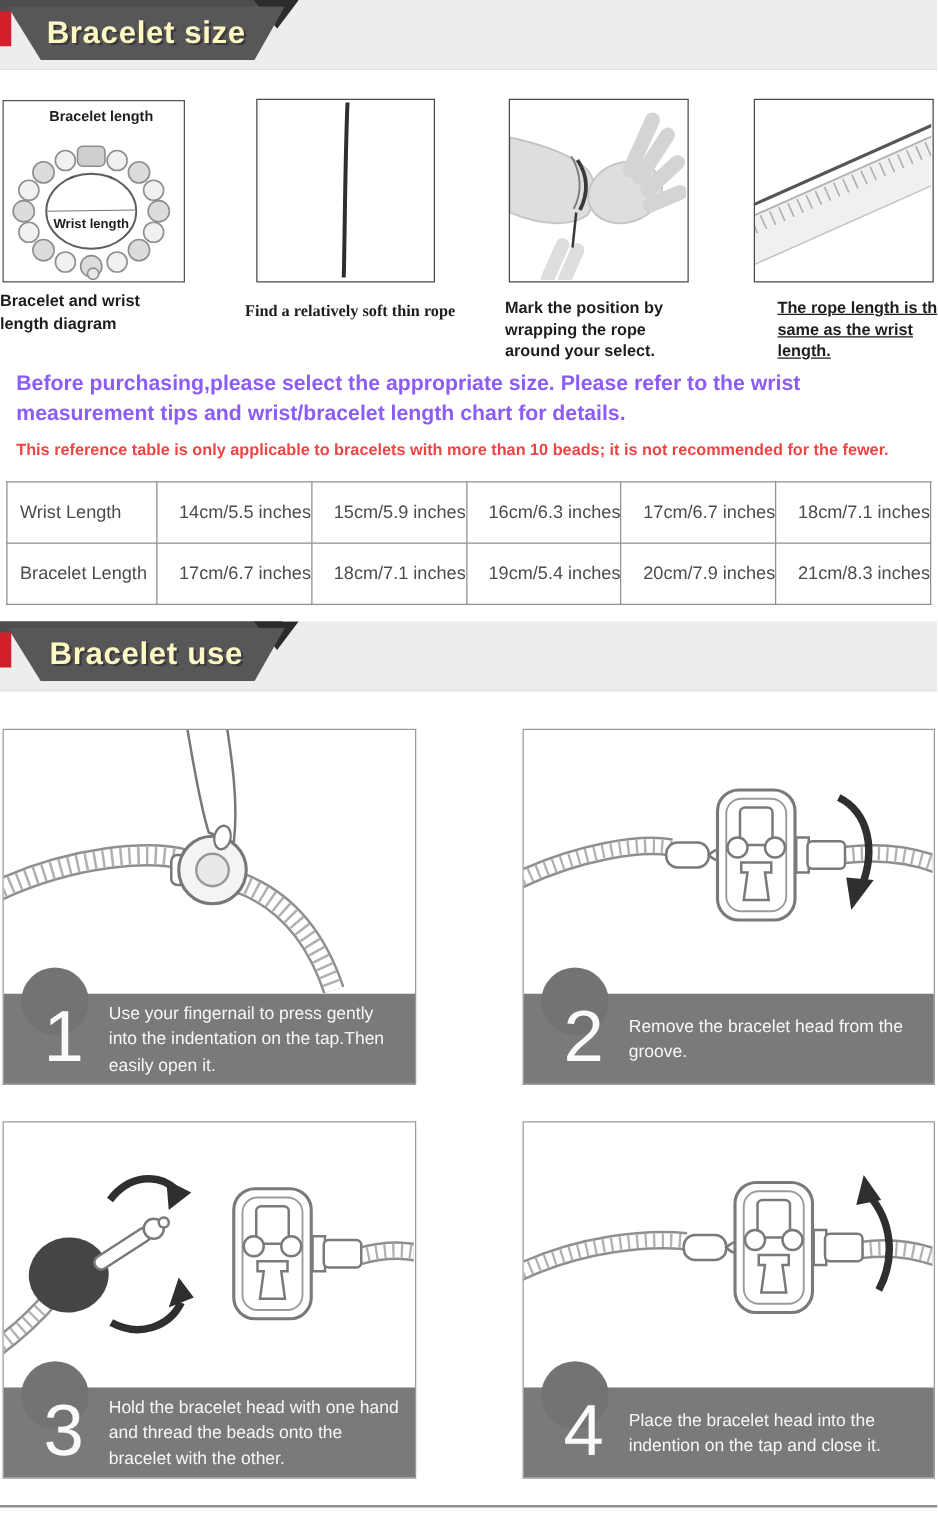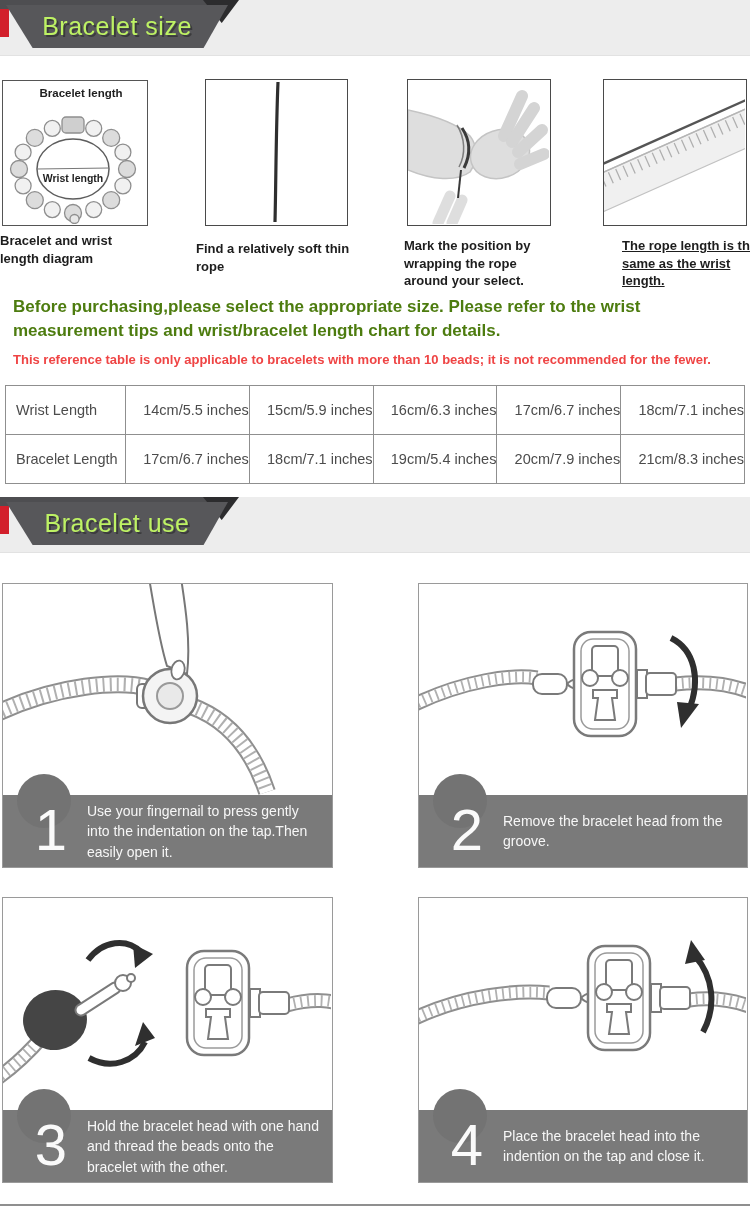--- a/index.html
+++ b/index.html
@@ -9,30 +9,30 @@
 
   
   .band { position:absolute; left:0; width:750px; height:56px; background:#ededed; border-bottom:1px solid #e2e2e2; }
   .ribbon { position:absolute; left:0; width:250px; height:52px; }
   .ribbon .red-strip { position:absolute; left:0; top:1px; width:9px; height:36px; background:#d21f2b; }
   .ribbon .top-bar { position:absolute; left:0; top:0; width:226px; height:9px; background:#4e4e51; }
   .ribbon .fold { position:absolute; left:203px; top:0; width:36px; height:23px; background:#2c2c2e; clip-path:polygon(0 0,100% 0,52% 100%); }
   .ribbon .body { position:absolute; left:6px; top:5px; width:222px; height:43px; background:#57575a;
                   clip-path:polygon(0 0,100% 0,89% 100%,12% 100%);
                   display:flex; align-items:center; justify-content:center; }
-  .ribbon .label { color:#bef264; font-weight:normal; font-size:25px; letter-spacing:.5px;
+  .ribbon .label { color:#fef9c3; font-weight:bold; font-size:25px; letter-spacing:.5px;
                    text-shadow:2px 2px 0 rgba(25,25,25,.45); }
 
   
   .mbox { position:absolute; background:#fff; border:1.5px solid #4a4a4a; }
   .mbox svg { display:block; }
   .mcaption { position:absolute; font-size:13px; font-weight:bold; color:#1d1d1d; line-height:1.35; }
 
   
-  .intro-heading { position:absolute; left:13px; top:295px; width:732px; font-size:17px; font-weight:bold; color:#4d7c0f; line-height:1.42; }
+  .intro-heading { position:absolute; left:13px; top:295px; width:732px; font-size:17px; font-weight:bold; color:#8b5cf6; line-height:1.42; }
   .intro-note { position:absolute; left:13px; top:352px; font-size:13px; font-weight:bold; color:#ef4444; white-space:nowrap; }
 
   
   .size-table { position:absolute; left:5px; top:385px; width:740px; border-collapse:collapse; table-layout:fixed; }
   .size-table td { border:1px solid #8f8f8f; height:49px; font-size:14.5px; color:#4c4c4c; text-align:right; background:#fff; }
   .size-table td.rowlabel { text-align:left; padding-left:10px; }
 
   
   .panel { position:absolute; width:331px; height:285px; background:#fff; border:1.5px solid #9a9a9a; }
   .panel svg.pill { position:absolute; left:0; top:0; }
@@ -107,21 +107,21 @@
       <text x="70" y="101" text-anchor="middle" font-size="10.5" font-weight="bold" fill="#1e1e1e">Wrist length</text>
     </svg>
   </div>
   <div class="mcaption" style="left:0px; top:232px; width:150px; text-align:left;">Bracelet and wrist length diagram</div>
 
   <div class="mbox" style="left:205px; top:79px; width:143px; height:147px;">
     <svg width="140" height="144" viewBox="0 0 140 144">
       <path d="M72,2 C70,50 70,100 69,142" stroke="#2e2e2e" stroke-width="3.2" fill="none"></path>
     </svg>
   </div>
-  <div class="mcaption" style="left:196px; top:240px; width:170px;">Find a relatively soft thin rope</div>
+  <div class="mcaption" style="left:196px; top:240px; width:170px;font-family:Liberation Serif, serif;">Find a relatively soft thin rope</div>
 
   <div class="mbox" style="left:407px; top:79px; width:144px; height:147px;">
     <svg width="141" height="144" viewBox="0 0 141 144">
       <path d="M0,30 C28,36 50,44 62,56 C70,66 70,80 62,92 C48,102 24,100 0,90 Z" fill="#dedede" stroke="#c4c4c4" stroke-width="1.5"></path>
       <ellipse cx="92" cy="74" rx="30" ry="24" fill="#dedede" stroke="#c4c4c4" stroke-width="1.5" transform="rotate(-18 92 74)"></ellipse>
       <g stroke="#d4d4d4" stroke-width="12" stroke-linecap="round" fill="none">
         <path d="M96,56 L114,16"></path>
           <path d="M104,62 L126,28"></path>
           <path d="M110,72 L134,50"></path>
           <path d="M112,84 L136,74"></path>

